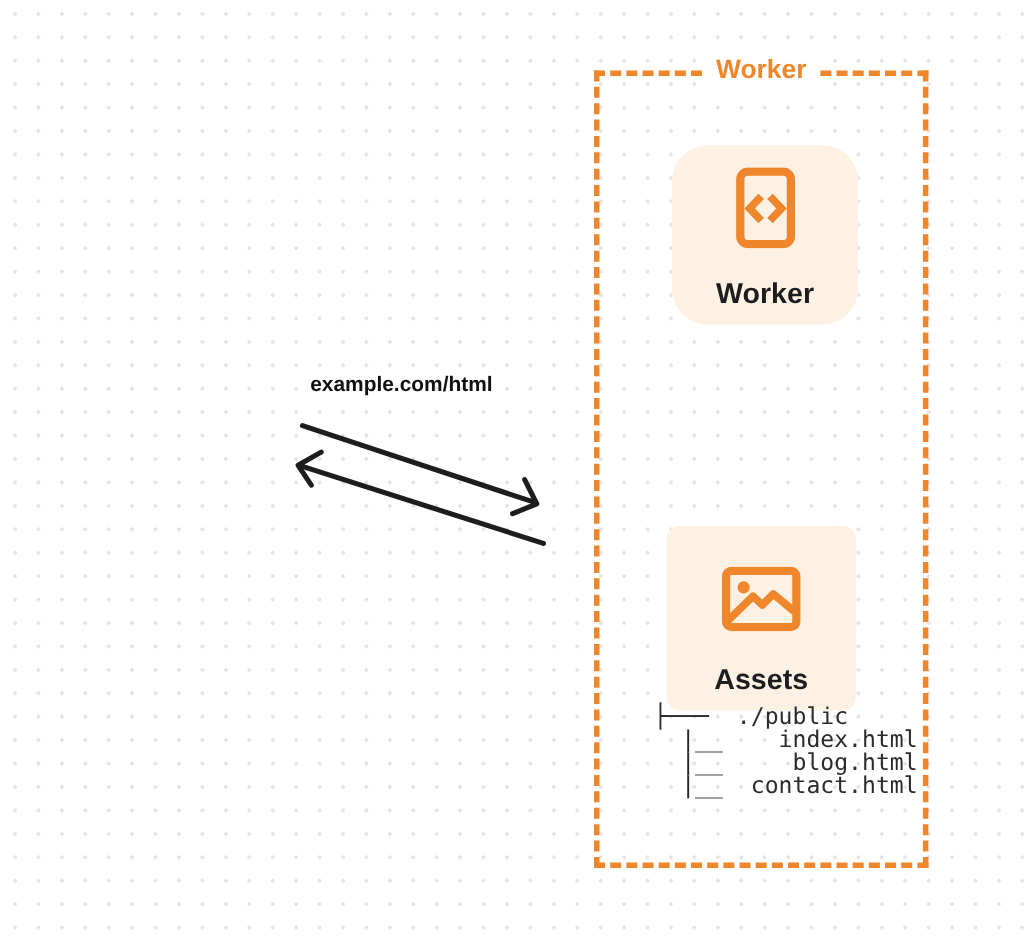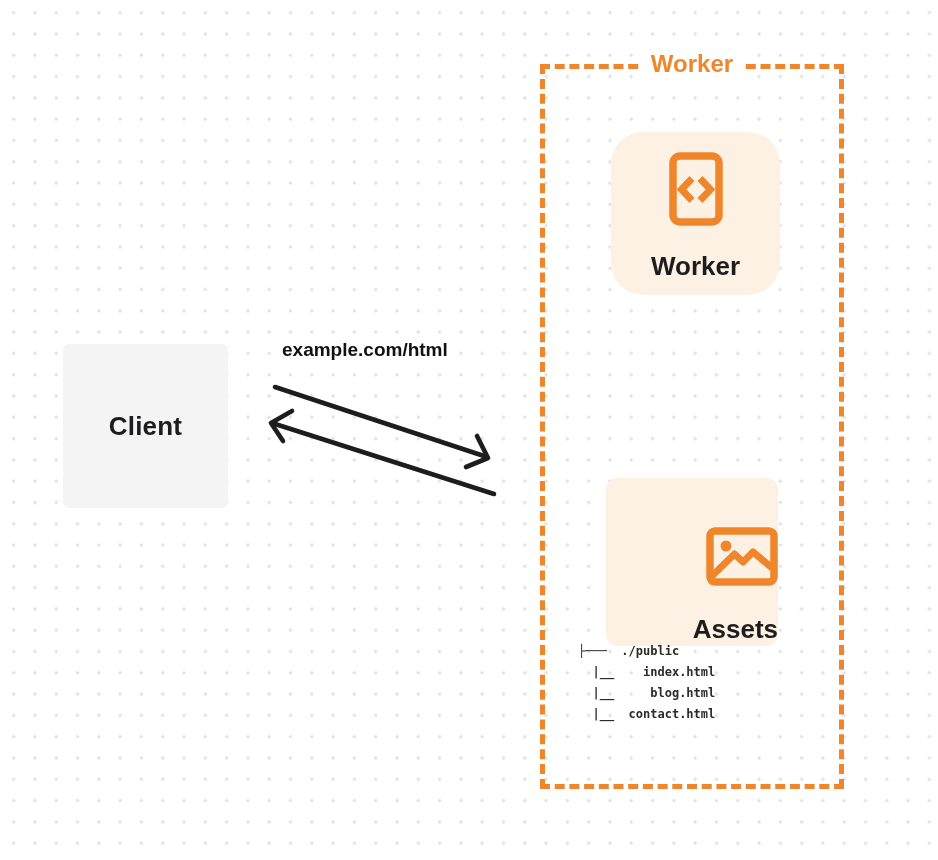--- a/index.html
+++ b/index.html
@@ -81,50 +81,47 @@
   
   .card {
     position: absolute;
     background: var(--card-bg);
     border-radius: 12px;
     display: flex;
     flex-direction: column;
     align-items: center;
   }
   .worker-card { left: 66px; top: 63px; width: 169px; height: 163px; padding-top: 20px; border-radius: 32px; }
-  .assets-card { left: 61px; top: 409px; width: 172px; height: 168px; padding-top: 49px; align-items: flex-end; }
+  .assets-card { left: 61px; top: 409px; width: 172px; height: 168px; padding-top: 37px; }
   .worker-card .card-label { margin-top: 25px; }
   .assets-card .card-label { margin-top: 28px; }
   .card-label {
     font-size: 26px;
     font-weight: bold;
     color: var(--ink);
   }
   .icon-svg { display: block; }
 
   
   .file-tree {
     position: absolute;
-    left: 33px; top: 572px;
+    left: 49px; top: 572px;
     font-family: "DejaVu Sans Mono", "Liberation Mono", monospace;
-    font-size: 12px;
+    font-size: 21px;
     line-height: 21px;
-    font-weight: bold;
+    font-weight: normal;
     color: var(--tree-ink);
     white-space: pre;
   }
 </style>
 </head>
 <body>
 
 <div id="canvas">
 
-  <div class="client-box">
-    <span class="box-label">Client</span>
-  </div>
 
   <div class="url-label">example.com/html</div>
 
   <svg class="arrows" viewBox="0 0 938 860" fill="none" xmlns="http://www.w3.org/2000/svg">
     <g stroke="#1D1D1D" stroke-width="4.6" stroke-linecap="round" stroke-linejoin="round">
       <line x1="275" y1="387" x2="487" y2="457"></line>
       <polyline points="477,436 488,458 466,467"></polyline>
     </g>
     <g stroke="#1D1D1D" stroke-width="4.6" stroke-linecap="round" stroke-linejoin="round">
       <line x1="494" y1="494" x2="272" y2="423"></line>

